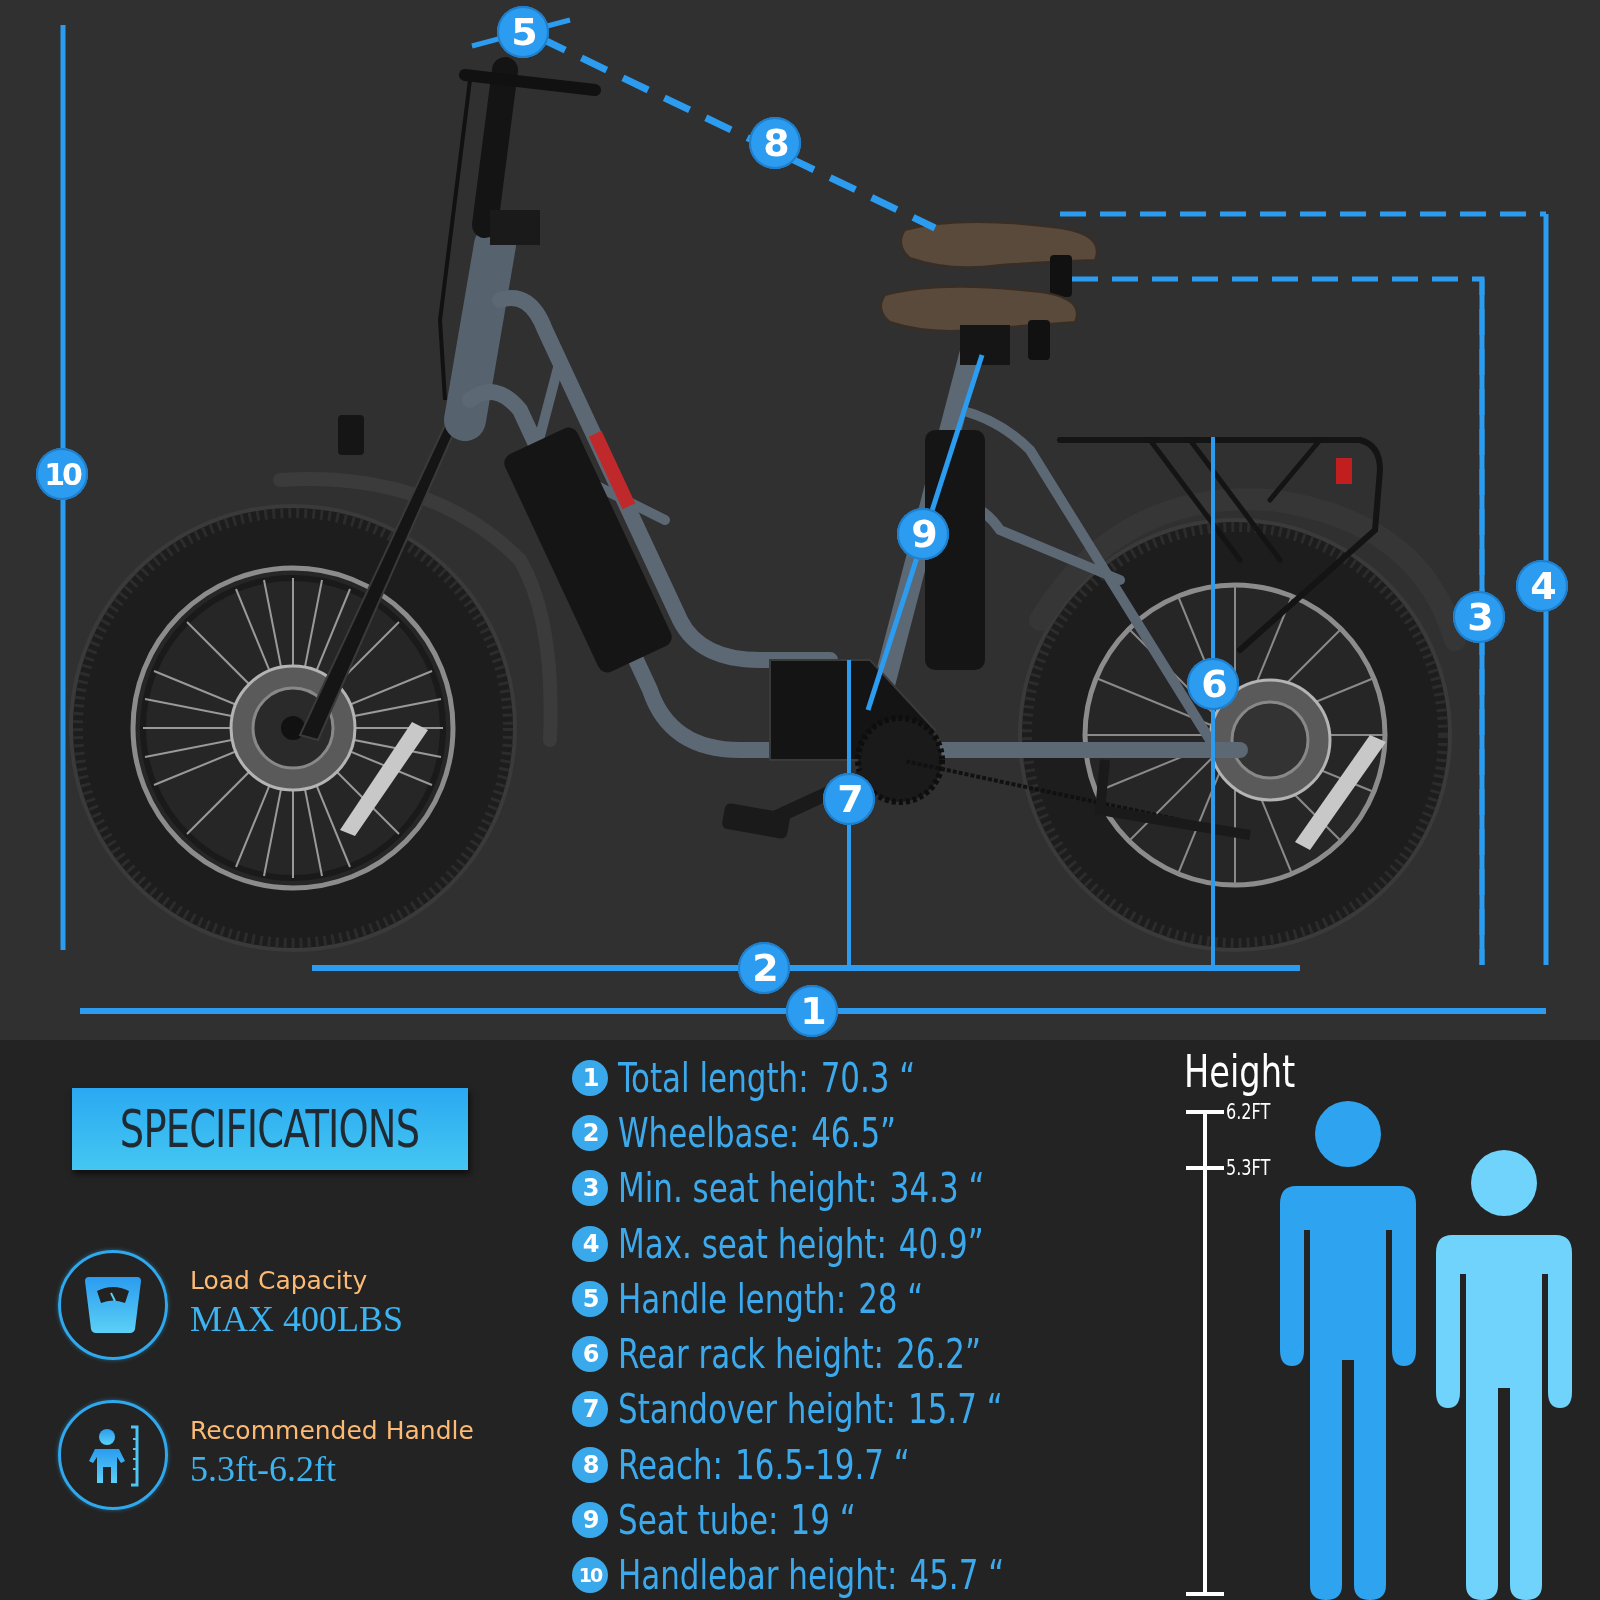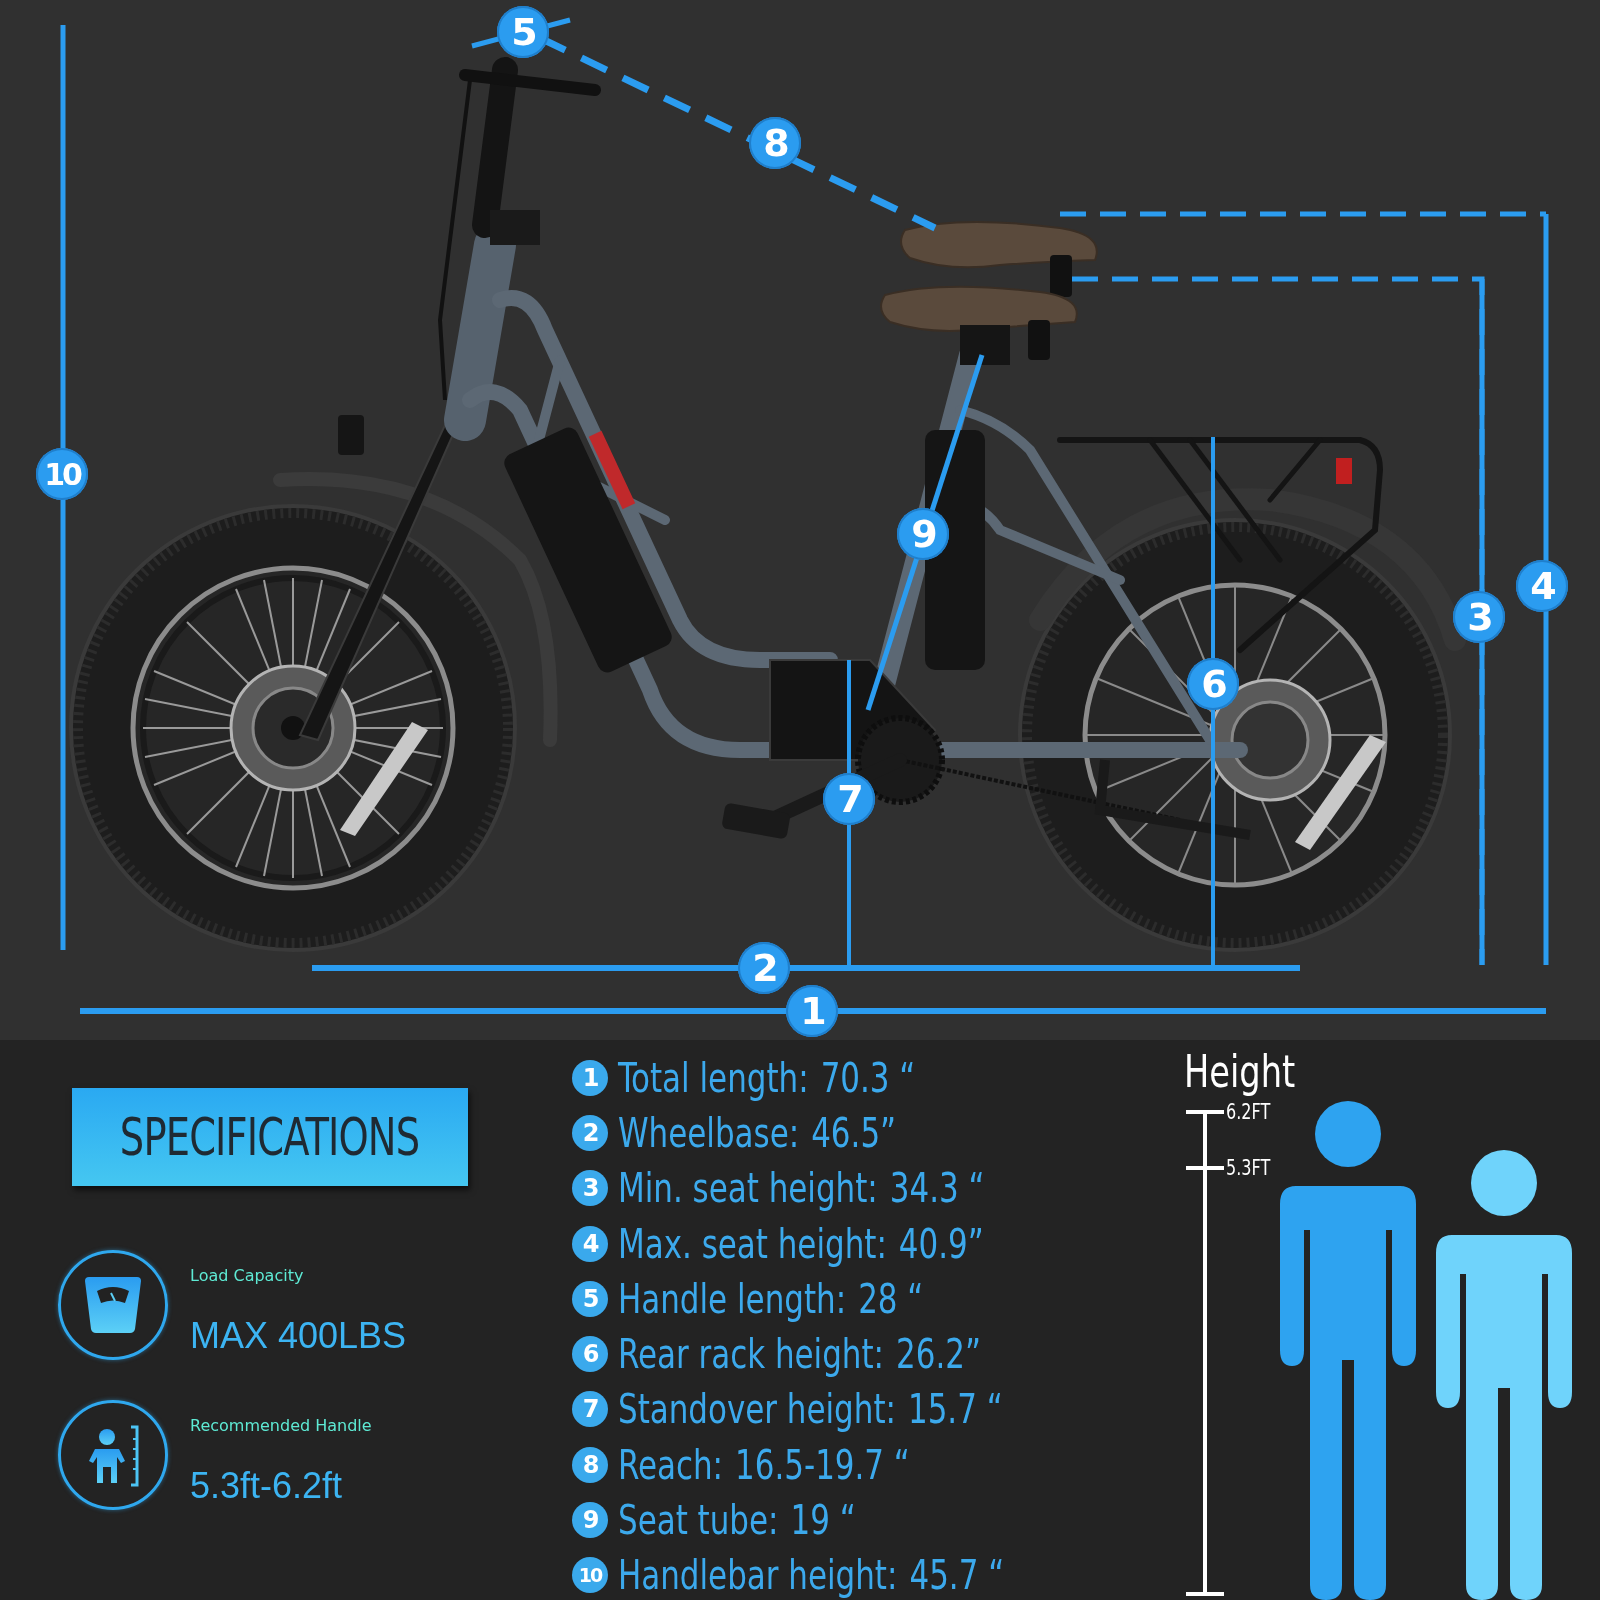--- a/index.html
+++ b/index.html
@@ -20,44 +20,44 @@
     background: #2b9cf0; color: #fff; font-weight: bold;
     font-family: "DejaVu Sans", sans-serif; font-size: 38px;
     display: flex; align-items: center; justify-content: center;
     transform: translate(-50%, -50%); letter-spacing: -3px;
     box-shadow: 0 0 0 2px #1f7fcc inset;
   }
   .marker.small-text { font-size: 30px; }
 
   
   .spec-badge {
-    position: absolute; left: 72px; top: 1088px; width: 396px; height: 98px;
+    position: absolute; left: 72px; top: 1088px; width: 396px; height: 82px;
     background: linear-gradient(180deg, #2aa9f2 0%, #45c7f1 100%);
     box-shadow: 2px 4px 6px rgba(0,0,0,0.6);
     display: flex; align-items: center; justify-content: center;
   }
   .spec-badge span {
     font-family: "DejaVu Sans Condensed", "DejaVu Sans", sans-serif;
     font-size: 52px; color: #1f2a33; letter-spacing: -1px;
     transform: scaleX(0.82); display: inline-block; white-space: nowrap;
   }
 
   .feature { position: absolute; left: 58px; width: 460px; height: 112px; }
   .feature .ring {
     position: absolute; left: 0; top: 0; width: 104px; height: 104px; border-radius: 50%;
     border: 3px solid #2fa8ee; box-shadow: 0 0 4px rgba(47,168,238,0.5);
   }
   .feature .ring svg { position: absolute; left: 0; top: 0; }
   .feature .label {
-    position: absolute; left: 132px; top: 16px; color: #5eead4;
-    font-family: "DejaVu Sans", sans-serif; font-size: 16px; white-space: nowrap;
+    position: absolute; left: 132px; top: 16px; color: #fdba74;
+    font-family: "DejaVu Sans", sans-serif; font-size: 25px; white-space: nowrap;
   }
   .feature .value {
-    position: absolute; left: 132px; top: 65px; color: #3cb4f2;
-    font-family: Liberation Sans, sans-serif; font-size: 36px; white-space: nowrap;
+    position: absolute; left: 132px; top: 48px; color: #3cb4f2;
+    font-family: Liberation Serif, serif; font-size: 36px; white-space: nowrap;
   }
 
   
   .spec-list { position: absolute; left: 572px; top: 1050px; width: 520px; }
   .spec-row { position: relative; height: 55.3px; display: flex; align-items: center; }
   .spec-num {
     width: 36px; height: 36px; border-radius: 50%; background: #3aa9ec; color: #fff;
     font-family: "DejaVu Sans", sans-serif; font-weight: bold; font-size: 24px;
     display: flex; align-items: center; justify-content: center; flex: 0 0 36px;
     letter-spacing: -2px;

